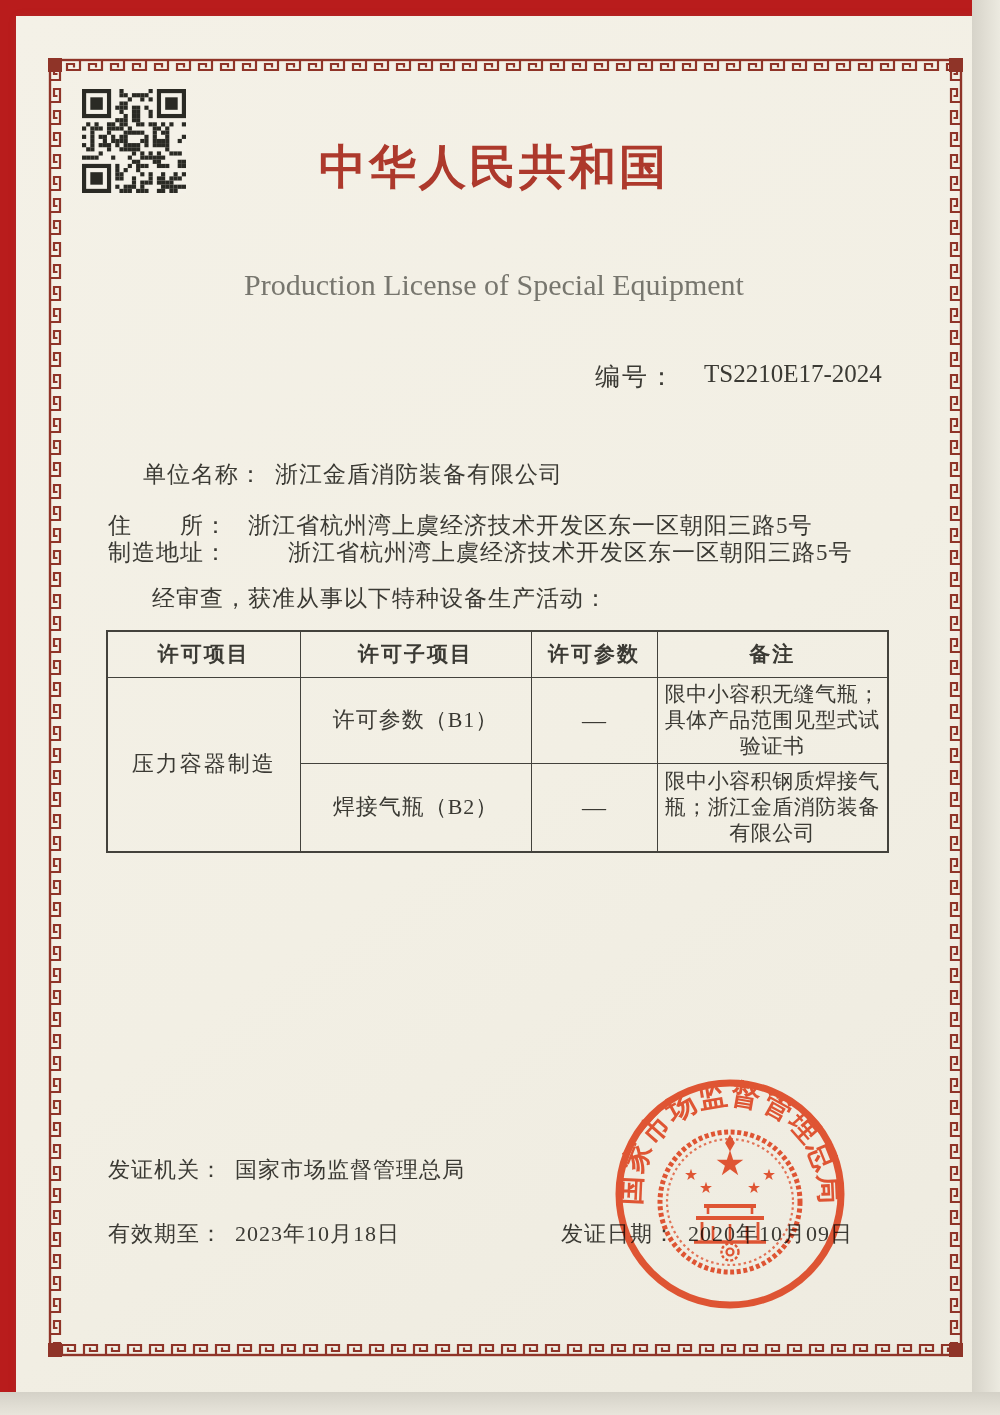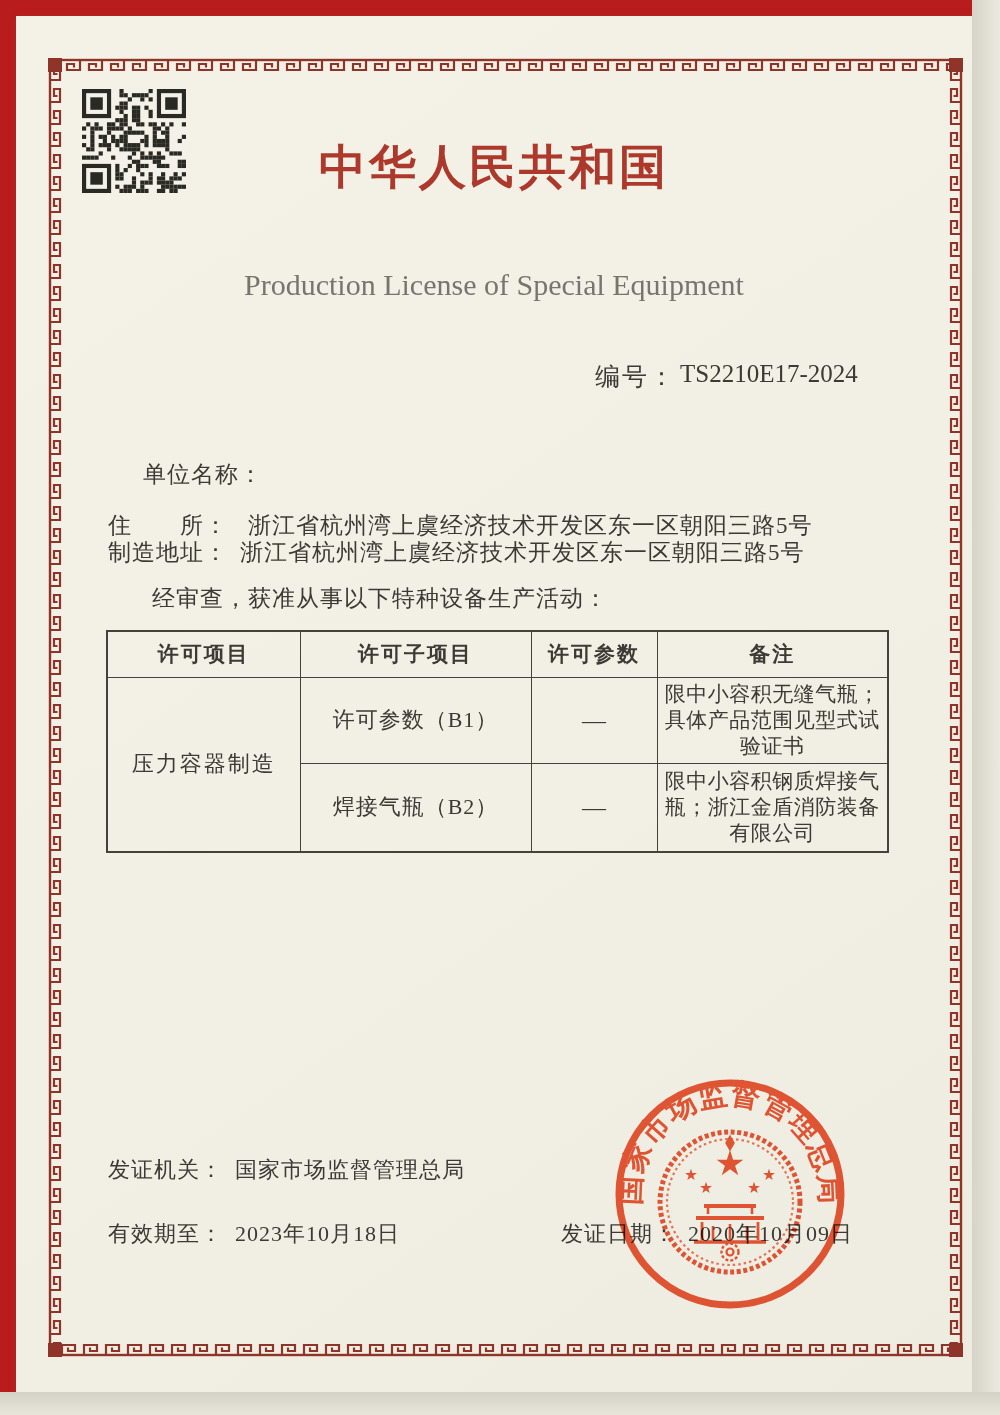--- a/index.html
+++ b/index.html
@@ -13,25 +13,25 @@
   .edge-bottom{position:absolute;left:0;top:1392px;width:1000px;height:23px;
          background:linear-gradient(180deg,#d4d1c7,#e8e5db);}
   .border-svg{position:absolute;left:0;top:0;width:956px;height:1376px;}
   .qr{position:absolute;left:66px;top:73px;width:104px;height:104px;}
   .title-cn{position:absolute;left:0;width:100%;text-align:center;font-weight:bold;color:#ad392c;}
   .t1{top:120px;font-size:47px;letter-spacing:3px;}
   .t2{top:180px;font-size:47px;letter-spacing:5px;}
   .title-en{position:absolute;left:0;width:100%;text-align:center;color:#77766e;}
   .e1{top:240px;font-size:30px;margin-top:12px;}
   .e2{top:289px;font-size:30px;}
-  .serial{position:absolute;left:579px;top:344px;font-size:25px;display:flex;gap:4px;}
+  .serial{position:absolute;left:579px;top:344px;font-size:25px;display:flex;gap:28px;}
   .serial .lab{letter-spacing:2px;}
   .field{position:absolute;left:92px;display:flex;font-size:23px;letter-spacing:1px;white-space:nowrap;}
   .field .lab{width:132px;flex:none;}
-  .f1{top:443px;margin-left:35px;} .f2{top:494px;gap:8px;} .f3{top:521px;}
+  .f1{top:443px;margin-left:35px;} .f2{top:494px;gap:8px;} .f3{top:521px;gap:48px;}
   .review{position:absolute;left:136px;top:567px;font-size:23px;letter-spacing:1px;}
   .lic-table{position:absolute;left:90px;top:614px;width:781px;border-collapse:collapse;
              table-layout:fixed;font-size:21px;color:#3b3a34;border:2.4px solid #43423c;}
   .lic-table th,.lic-table td{border:1.6px solid #43423c;text-align:center;vertical-align:middle;
              padding:0;font-weight:normal;}
   .lic-table th{font-weight:600;letter-spacing:2px;}
   .lic-table tr.head{height:46px;}
   .lic-table tr.r1{height:86px;}
   .lic-table tr.r2{height:89px;}
   .c-project{font-size:22px;letter-spacing:2px;}
@@ -298,20 +298,21 @@
     <div class="title-cn t1">中华人民共和国</div>
     <div class="title-en e1">Production License of Special Equipment</div>
 
     <div class="serial">
       <span class="lab">编号：</span>
       <span class="val">TS2210E17-2024</span>
     </div>
 
     <div class="field f1">
       <span class="lab">单位名称：</span>
+      <span class="val">浙江金盾消防装备有限公司</span>
     </div>
     <div class="field f2">
       <span class="lab">住　　所：</span>
       <span class="val">浙江省杭州湾上虞经济技术开发区东一区朝阳三路5号</span>
     </div>
     <div class="field f3">
       <span class="lab">制造地址：</span>
       <span class="val">浙江省杭州湾上虞经济技术开发区东一区朝阳三路5号</span>
     </div>
 

